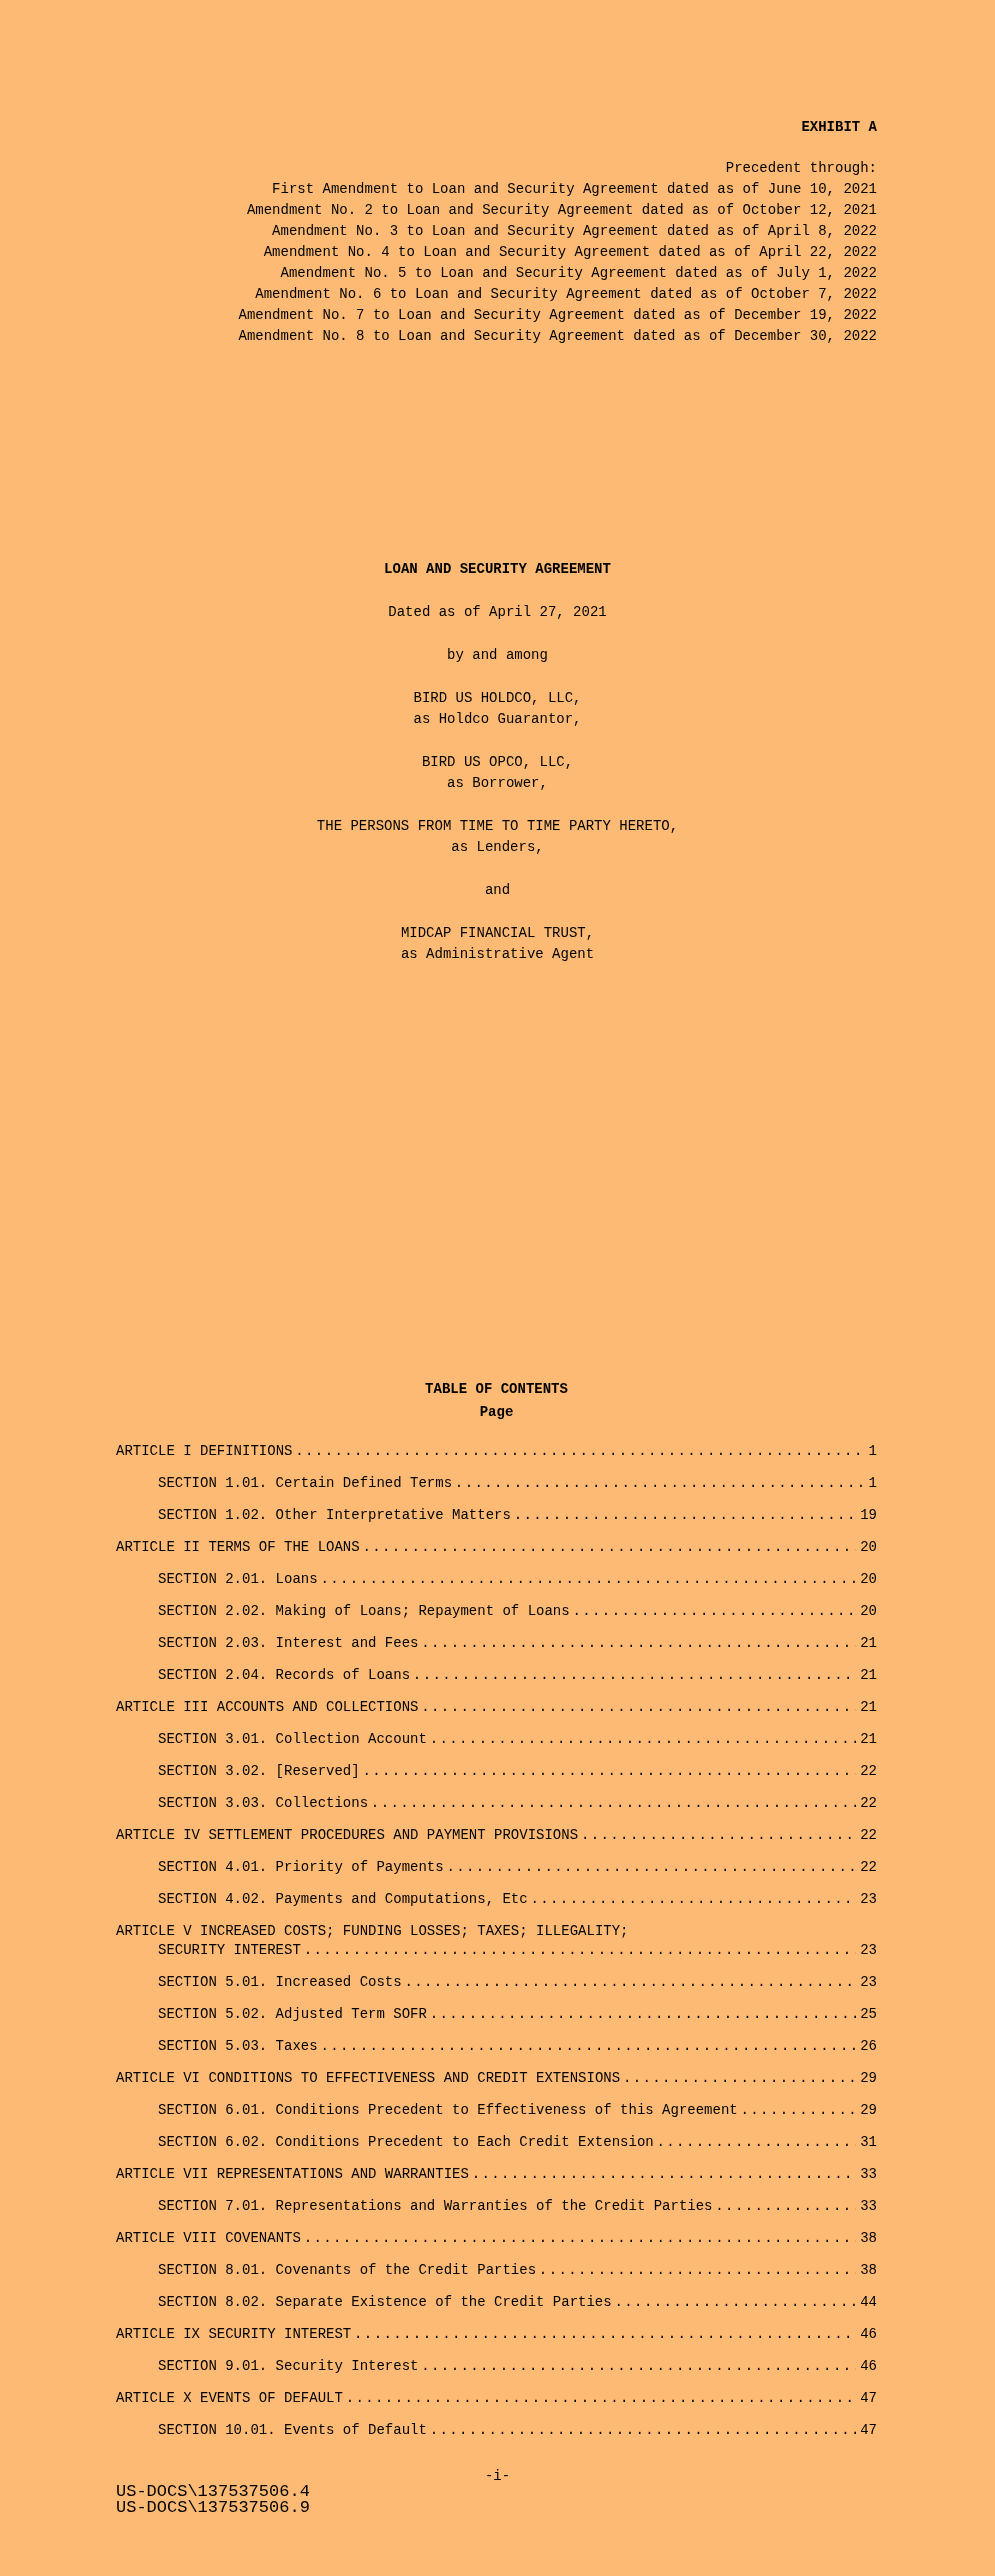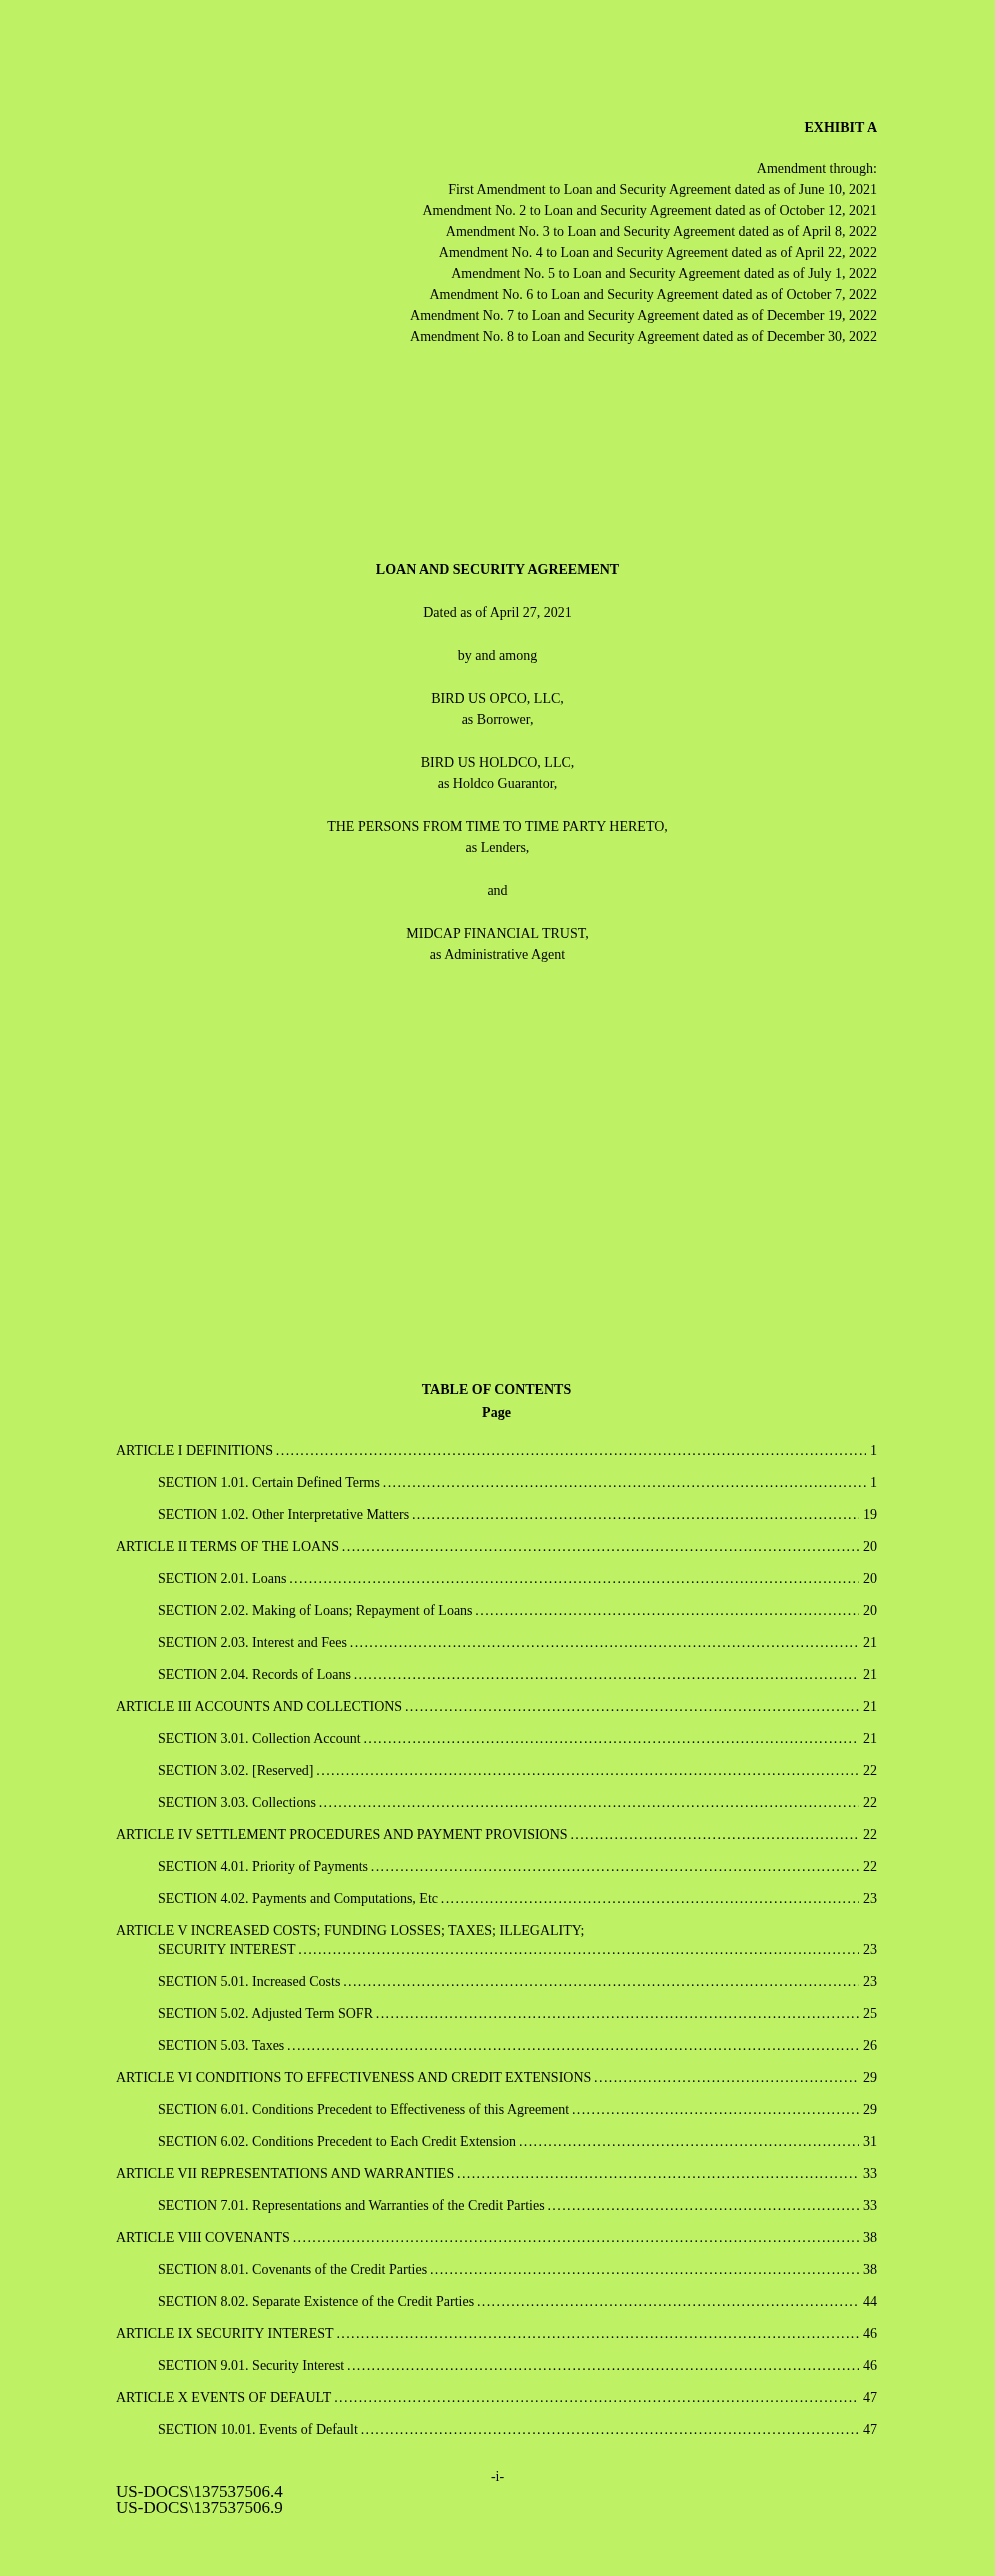--- a/index.html
+++ b/index.html
@@ -1,18 +1,18 @@
 <!DOCTYPE html>
 <html style="font-size:15px"><head>
 <meta charset="utf-8">
 <style>
   html,body { margin:0; padding:0; background:#ffffff; }
   .page {
-    position:relative; width:995px; height:2576px; background:#bef264;
-    font-family:Liberation Serif, serif;
+    position:relative; width:995px; height:2576px; background:#fdba74;
+    font-family:Liberation Mono, monospace;
     font-size:14px; color:#000; overflow:hidden;
   }
   .line { line-height:21px; }
 
   
   .header-block { position:absolute; top:117px; left:116px; right:118px; text-align:right; line-height:21px; }
   .exhibit { font-weight:bold; margin-bottom:20px; }
 
   
   .title-block { position:absolute; top:559px; left:0; width:100%; text-align:center; line-height:21px; }
@@ -39,45 +39,45 @@
   .footer-pagenum { position:absolute; top:2467px; left:0; width:100%; text-align:center; line-height:19px; }
   .doc-ids { position:absolute; top:2484px; left:116px; font-size:17px; line-height:16px; }
 </style>
 </head>
 <body>
 
 <div class="page">
 
   <div class="header-block">
     <div class="exhibit">EXHIBIT A</div>
-    <div class="line">Amendment through:</div>
+    <div class="line">Precedent through:</div>
     <div>
         <div class="line">First Amendment to Loan and Security Agreement dated as of June 10, 2021</div>
         <div class="line">Amendment No. 2 to Loan and Security Agreement dated as of October 12, 2021</div>
         <div class="line">Amendment No. 3 to Loan and Security Agreement dated as of April 8, 2022</div>
         <div class="line">Amendment No. 4 to Loan and Security Agreement dated as of April 22, 2022</div>
         <div class="line">Amendment No. 5 to Loan and Security Agreement dated as of July 1, 2022</div>
         <div class="line">Amendment No. 6 to Loan and Security Agreement dated as of October 7, 2022</div>
         <div class="line">Amendment No. 7 to Loan and Security Agreement dated as of December 19, 2022</div>
         <div class="line">Amendment No. 8 to Loan and Security Agreement dated as of December 30, 2022</div>
       </div>
   </div>
 
   <div class="title-block">
     <div class="tb-group doc-title">LOAN AND SECURITY AGREEMENT</div>
     <div class="tb-group">Dated as of April 27, 2021</div>
     <div class="tb-group">by and among</div>
     <div>
         <div class="tb-group">
+          <div class="line">BIRD US HOLDCO, LLC,</div>
+          <div class="line">as Holdco Guarantor,</div>
+        </div>
+        <div class="tb-group">
           <div class="line">BIRD US OPCO, LLC,</div>
           <div class="line">as Borrower,</div>
-        </div>
-        <div class="tb-group">
-          <div class="line">BIRD US HOLDCO, LLC,</div>
-          <div class="line">as Holdco Guarantor,</div>
         </div>
         <div class="tb-group">
           <div class="line">THE PERSONS FROM TIME TO TIME PARTY HERETO,</div>
           <div class="line">as Lenders,</div>
         </div>
       </div>
     <div class="tb-group">and</div>
     <div class="tb-group">
       <div class="line">MIDCAP FINANCIAL TRUST,</div>
       <div class="line">as Administrative Agent</div>

